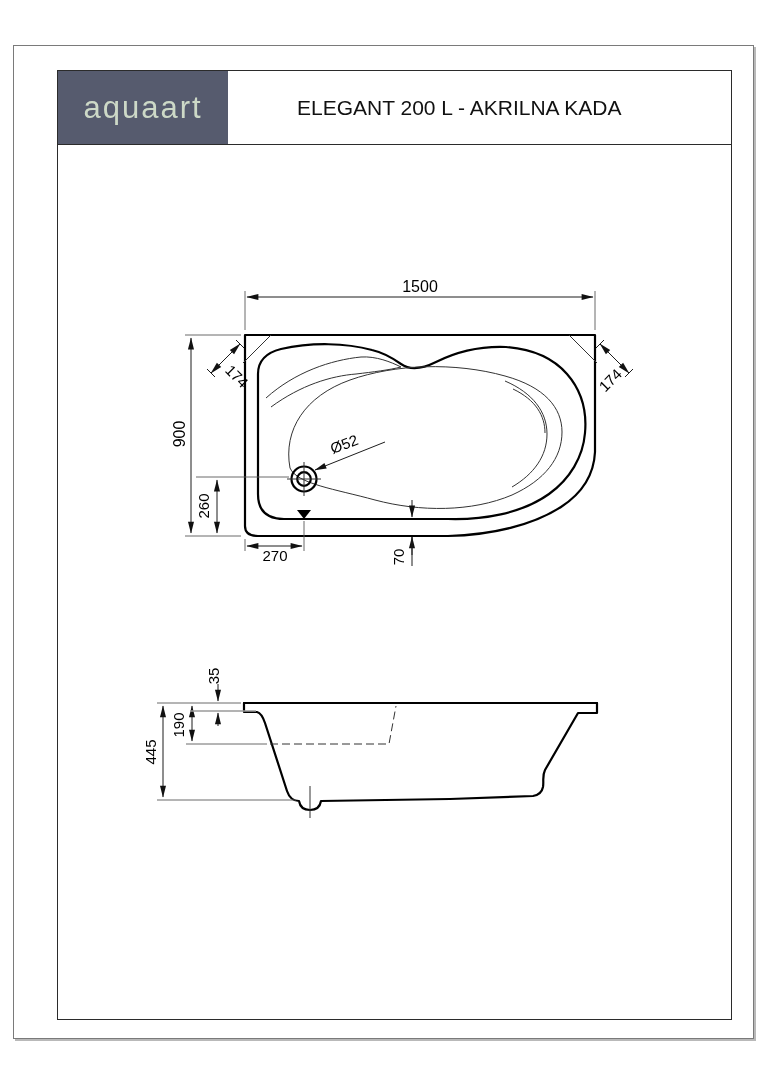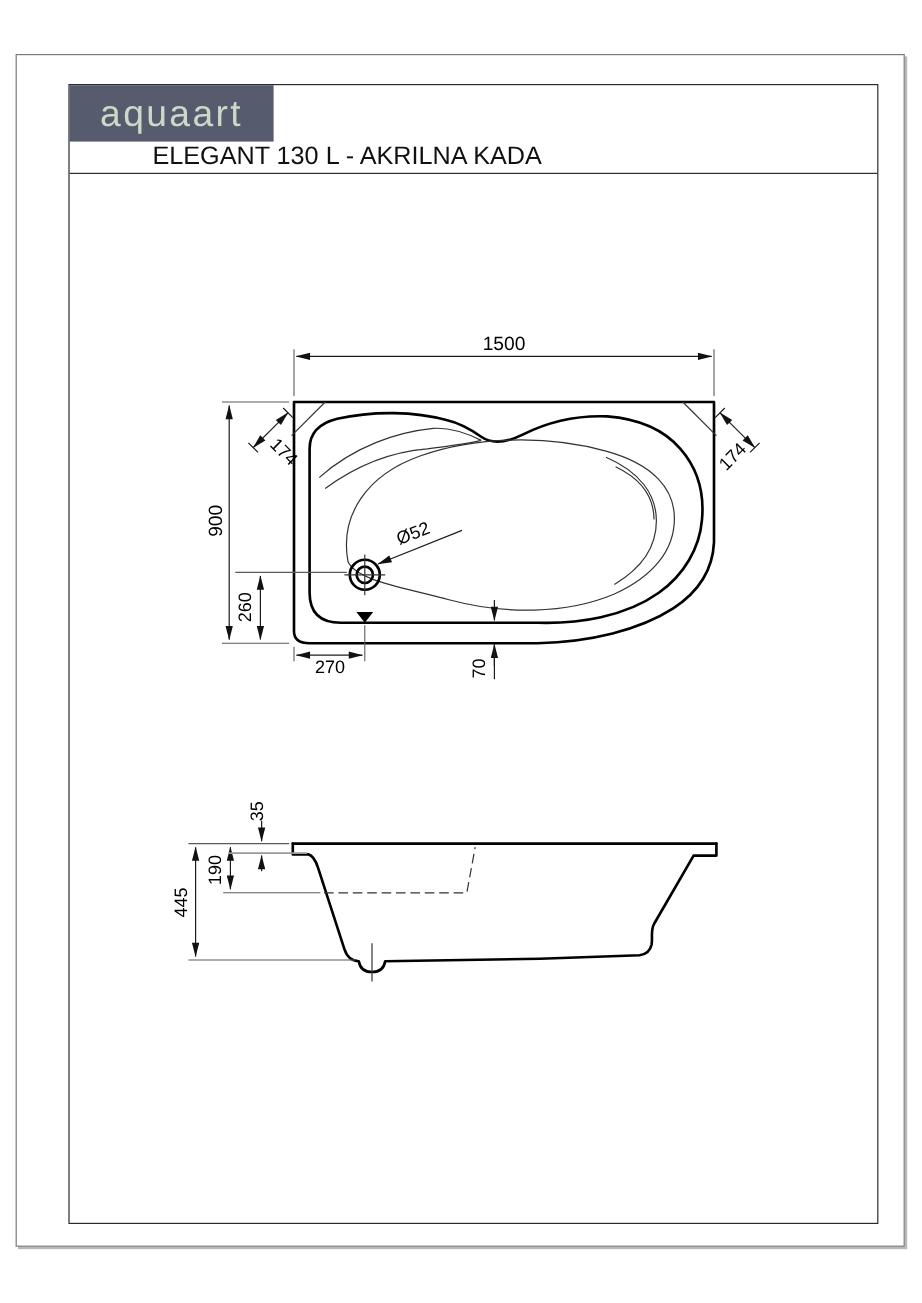--- a/index.html
+++ b/index.html
@@ -5,21 +5,21 @@
   html,body{margin:0;padding:0;background:#ffffff;}
   body{width:768px;height:1086px;position:relative;font-family:"Liberation Sans",sans-serif;overflow:hidden;}
 
   .page-border{position:absolute;left:13px;top:45px;width:739px;height:992px;
     border:1px solid #7a7a7a;box-shadow:2px 2px 0 #b9b9b9;background:#fff;}
 
   .frame{position:absolute;left:57px;top:70px;width:673px;height:948px;
     border:1px solid #2b2b2b;background:#fff;}
 
   .header{position:absolute;left:0;top:0;width:673px;height:73px;display:flex;
-    border-bottom:1px solid #2b2b2b;flex-direction:column;}
+    border-bottom:1px solid #2b2b2b;}
   .logo-box{width:170px;height:73px;display:flex;align-items:center;justify-content:center;}
   .logo-text{font-size:31px;letter-spacing:2px;font-weight:400;}
   .title-box{flex:1;display:flex;flex-direction:column;justify-content:center;
     padding-left:69px;box-sizing:border-box;}
   .title-line{font-size:21px;line-height:26px;color:#111;white-space:nowrap;}
 
   svg{position:absolute;left:0;top:0;}
   .thick{stroke:#000;stroke-width:2.2;fill:none;stroke-linejoin:round;stroke-linecap:round;}
   .thin{stroke:#333;stroke-width:1;fill:none;}
   .dash{stroke:#333;stroke-width:1;fill:none;stroke-dasharray:8 4;}
@@ -33,21 +33,21 @@
 <body>
 
 <div class="page-border"></div>
 
 <div class="frame">
   <div class="header">
     <div class="logo-box" style="background: rgb(86, 91, 110);">
       <span class="logo-text" style="color: rgb(205, 217, 199);">aquaart</span>
     </div>
     <div class="title-box">
-      <div class="title-line">ELEGANT 130 L - AKRILNA KADA</div>
+      <div class="title-line">ELEGANT 200 L - AKRILNA KADA</div>
     </div>
   </div>
 </div>
 
 <svg width="768" height="1086" viewBox="0 0 768 1086">
   <defs>
     <marker id="arr" viewBox="0 0 12 8" refX="11.5" refY="4" markerWidth="13" markerHeight="9" orient="auto-start-reverse" markerUnits="userSpaceOnUse">
       <path d="M12,4 L1,1.2 L1,6.8 Z" fill="#111"></path>
     </marker>
   </defs>

